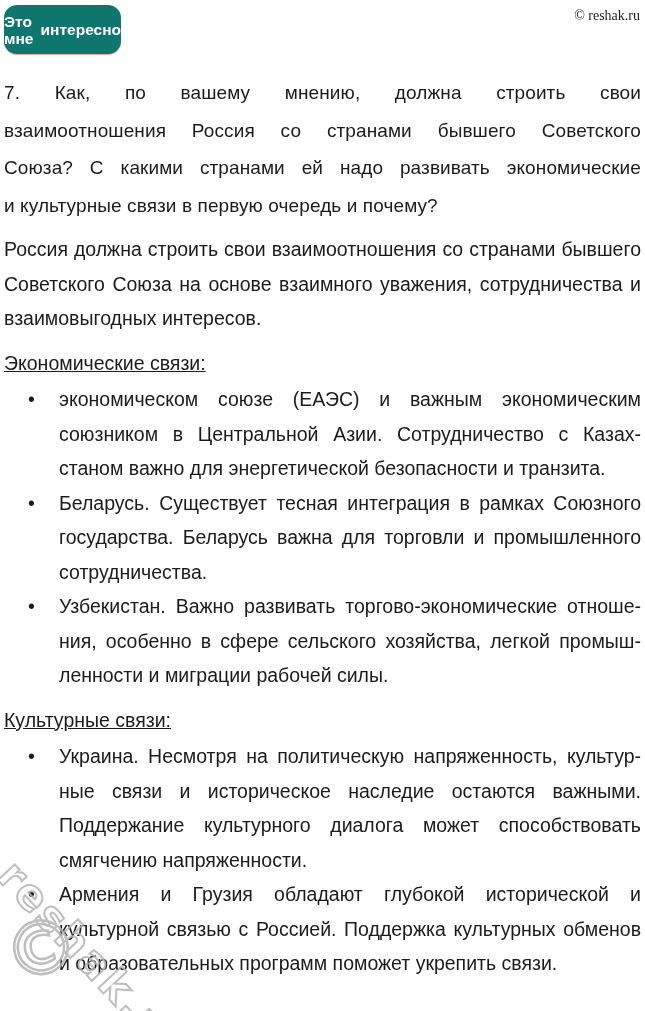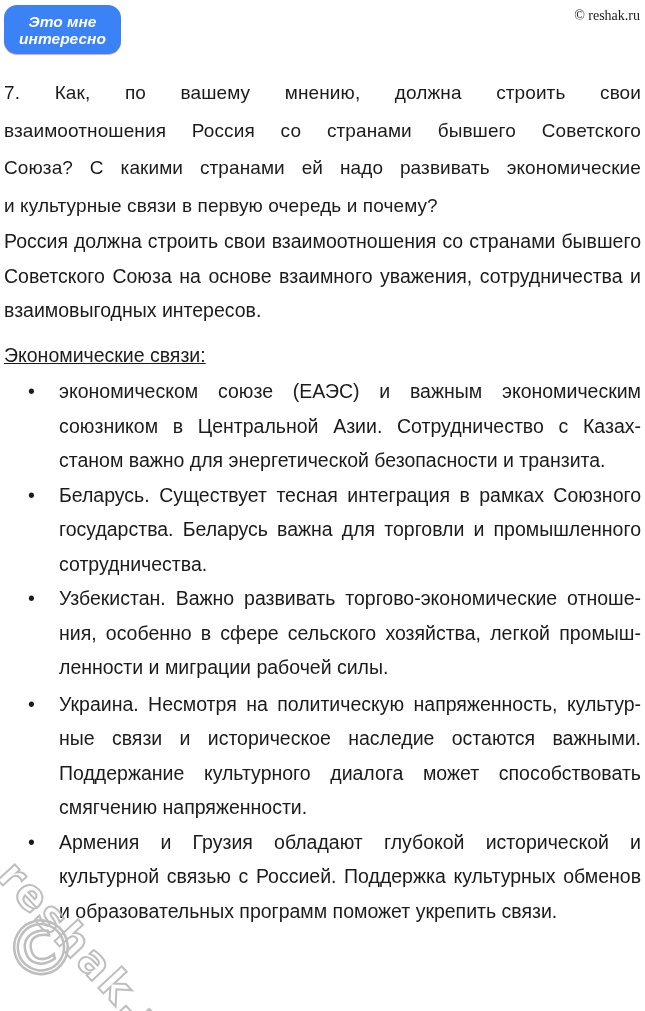--- a/index.html
+++ b/index.html
@@ -11,37 +11,37 @@
     overflow: hidden;
     font-family: "Liberation Sans", "DejaVu Sans", sans-serif;
     color: #1b1b1b;
   }
   .page { padding: 5px 4px 0 4px; position: relative; z-index: 1; }
 
   
   .header { display: flex; justify-content: space-between; align-items: flex-start; height: 58px; }
   .badge {
     width: 117px; height: 49px;
-    background: #3b82f6;
+    background: #0f766e;
     border-radius: 13px;
     color: #ffffff;
-    display: flex; flex-direction: column; justify-content: center; align-items: center;
-    font-style: italic; font-weight: 700; font-size: 15.5px; line-height: 17px;
+    display: flex; flex-direction: row; justify-content: center; align-items: center;
+    font-weight: 700; font-size: 15.5px; line-height: 17px;
     box-shadow: 0 1px 0 #e8a9a9;
   }
   .copyright {
     font-family: "Liberation Serif", "DejaVu Serif", serif;
     font-size: 14px; padding: 3px 1px 0 0;
   }
 
   
   .content { font-size: 19.5px; }
   .q { font-weight: 400; font-size: 19px; line-height: 37.5px; margin-top: 11px; letter-spacing: 0.1px; }
   .body-text { line-height: 34.5px; }
-  .intro { }
+  .intro { margin-top: 8px; }
   .sec-title { margin-top: 10px; text-decoration: underline; }
   .bullets { margin-top: 2px; }
   .bullet { display: flex; padding-left: 24px; }
   .marker { width: 31px; flex: none; }
   .btext { flex: 1; min-width: 0; }
   .ln { white-space: normal; }
   .ln.j { text-align: justify; text-align-last: justify; }
 
   
   .watermark {
@@ -117,20 +117,21 @@
         <span class="marker">•</span>
         <div class="btext">
           <div class="ln j">Узбекистан. Важно развивать торгово-экономические отноше-</div>
           <div class="ln j">ния, особенно в сфере сельского хозяйства, легкой промыш-</div>
           <div class="ln">ленности и миграции рабочей силы.</div>
         </div>
       </div>
 
     </div>
 
+    <div class="body-text sec-title">Культурные связи:</div>
 
     <div class="body-text bullets">
 
       <div class="bullet">
         <span class="marker">•</span>
         <div class="btext">
           <div class="ln j">Украина. Несмотря на политическую напряженность, культур-</div>
           <div class="ln j">ные связи и историческое наследие остаются важными.</div>
           <div class="ln j">Поддержание культурного диалога может способствовать</div>
           <div class="ln">смягчению напряженности.</div>

